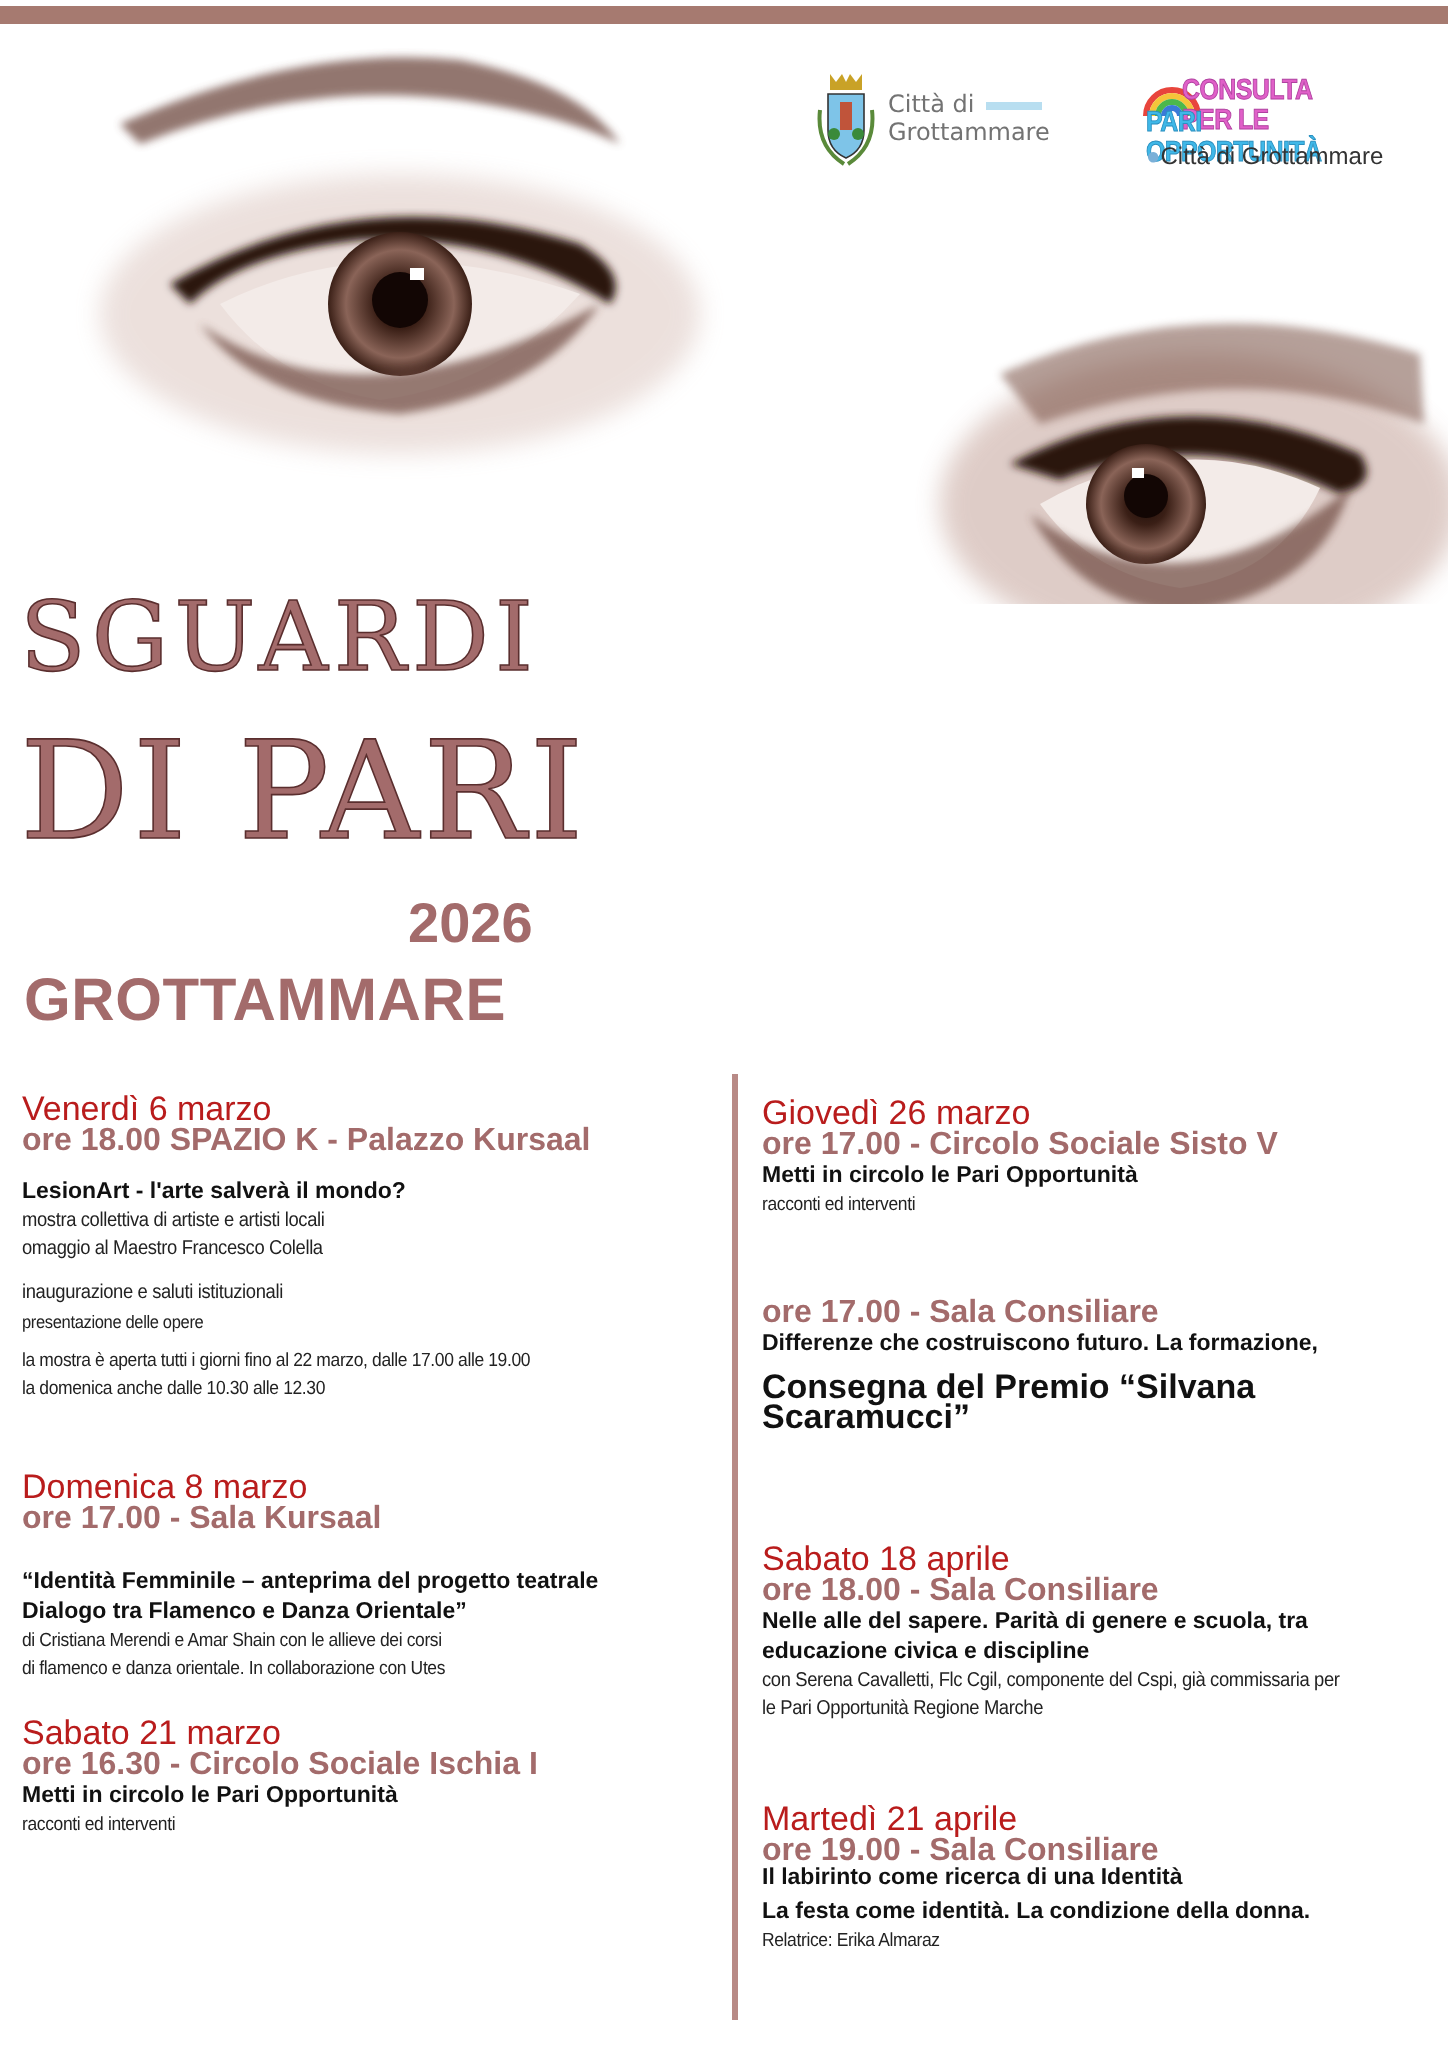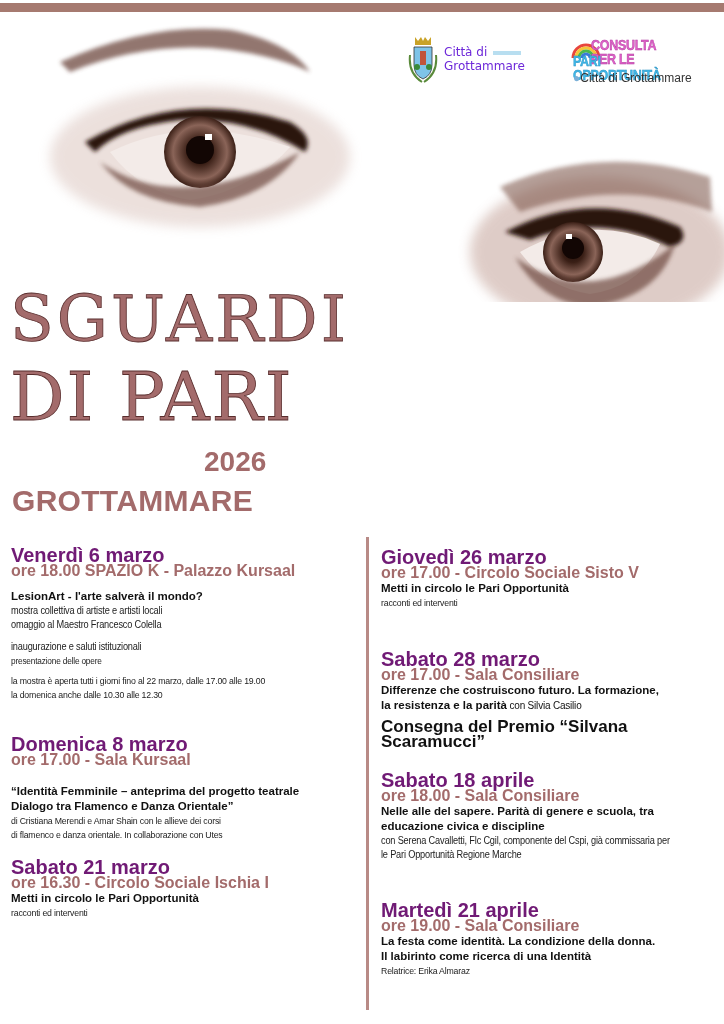--- a/index.html
+++ b/index.html
@@ -2,39 +2,39 @@
 <html><head>
 <meta charset="utf-8">
 <style>
   * { margin:0; padding:0; box-sizing:border-box; }
   html, body { width:724px; height:1024px; background:#fff; overflow:hidden; }
   body { position:relative; font-family:"Liberation Sans", sans-serif; color:#111; }
   .topbar { position:absolute; left:0; top:3px; width:724px; height:9px; background:#a67a70; }
   .eyes { position:absolute; left:0; top:12px; width:724px; height:290px; }
   .logo1 { position:absolute; left:408px; top:33px; height:52px; display:flex; align-items:center; }
   .logo1 .crest { width:30px; height:48px; margin-right:6px; }
-  .logo1 .txt { font-family:"DejaVu Sans", sans-serif; font-size:12px; line-height:14px; color:#6d28d9; }
+  .logo1 .txt { font-family:"DejaVu Sans", sans-serif; font-size:12px; line-height:14px; color:#737373; }
   .logo1 .bar { display:inline-block; width:28px; height:4px; background:#b8def0; vertical-align:middle; margin-left:6px; }
   .logo2 { position:absolute; left:571px; top:36px; width:112px; height:50px;text-decoration:underline; }
   .logo2 .l1, .logo2 .l2 { font-family:"Liberation Sans", sans-serif; font-weight:bold; font-size:12.5px; line-height:13px; letter-spacing:-0.3px; transform:scaleY(1.15); transform-origin:left top; }
   .logo2 .l1 { position:absolute; left:20px; top:2px; color:#e060c8; -webkit-text-stroke:0.4px #b040a0; }
   .logo2 .l2 { position:absolute; left:2px; top:18px; color:#3fb8e8; -webkit-text-stroke:0.4px #2a90c0; }
   .logo2 .l3 { position:absolute; left:2px; top:35px; font-size:12px; color:#333; white-space:nowrap; }
   .logo2 .rainbow { position:absolute; left:0; top:0; width:30px; height:22px; }
   .title { position:absolute; left:10px; font-family:"DejaVu Serif", serif; color:#a36b6b; -webkit-text-stroke:0.8px #5a2e2e; letter-spacing:3px; white-space:nowrap; }
-  .t1 { top:284px; font-size:64px; line-height:70px; }
+  .t1 { top:284px; font-size:48px; line-height:70px; }
   .t2 { top:360px; font-size:68px; line-height:74px; letter-spacing:2px; }
   .year { position:absolute; left:204px; top:446px; font-weight:bold; font-size:28px; color:#a36b6b; }
   .city { position:absolute; left:12px; top:484px; font-weight:bold; font-size:30px; color:#a36b6b; letter-spacing:0.3px; }
   .divider { position:absolute; left:366px; top:537px; width:3px; height:473px; background:#b88a86; }
   .col { position:absolute; top:546px; }
   .colL { left:11px; width:350px; }
   .colR { left:381px; width:340px; }
   .event { position:absolute; left:0; width:100%; }
-  .ev-date { font-weight:bold; font-size:20px; line-height:18px; color:#701a75; white-space:nowrap; }
+  .ev-date { font-weight:normal; font-size:17px; line-height:18px; color:#b91c1c; white-space:nowrap; }
   .ev-time { font-weight:bold; font-size:16px; line-height:13px; color:#a36b6b; white-space:nowrap; }
   .ev-title { font-weight:bold; font-size:11.5px; line-height:15px; color:#111; }
   .ev-desc { font-size:10px; line-height:14px; color:#222; letter-spacing:-0.2px; transform:scaleX(0.92); transform-origin:left; white-space:nowrap; }
   .gap { height:8px; }
   .inline-normal { font-weight:normal; font-size:10px; letter-spacing:-0.2px; }
 </style>
 </head>
 <body>
 
 <div class="topbar"></div>
@@ -153,36 +153,34 @@
 
 <div class="col colR">
   <div class="event" style="top:2px">
     <div class="ev-date">Giovedì 26 marzo</div>
     <div class="ev-time">ore 17.00 - Circolo Sociale Sisto V</div>
     <div class="ev-title" style="margin-top:2px">Metti in circolo le Pari Opportunità</div>
     <div class="ev-desc" style="font-size:9.5px">racconti ed interventi</div>
   </div>
 
   <div class="event" style="top:104px">
-    <div class="ev-date">Sabato 28 marzo</div>
     <div class="ev-time">ore 17.00 - Sala Consiliare</div>
     <div class="ev-title" style="margin-top:2px">Differenze che costruiscono futuro. La formazione,</div>
-    <div class="ev-title"><span>la resistenza e la parità</span><span class="inline-normal"> con Silvia Casilio</span></div>
     <div class="ev-title" style="margin-top:6px; font-size:17px">Consegna del Premio “Silvana Scaramucci”</div>
   </div>
 
   <div class="event" style="top:225px">
     <div class="ev-date">Sabato 18 aprile</div>
     <div class="ev-time">ore 18.00 - Sala Consiliare</div>
     <div class="ev-title" style="margin-top:2px">Nelle alle del sapere. Parità di genere e scuola, tra</div>
     <div class="ev-title">educazione civica e discipline</div>
     <div class="ev-desc">con Serena Cavalletti, Flc Cgil, componente del Cspi, già commissaria per</div>
     <div class="ev-desc">le Pari Opportunità Regione Marche</div>
   </div>
 
   <div class="event" style="top:355px">
     <div class="ev-date">Martedì 21 aprile</div>
     <div class="ev-time">ore 19.00 - Sala Consiliare</div>
+    <div class="ev-title">Il labirinto come ricerca di una Identità</div>
     <div class="ev-title" style="margin-top:2px">La festa come identità. La condizione della donna.</div>
-    <div class="ev-title">Il labirinto come ricerca di una Identità</div>
     <div class="ev-desc" style="font-size:9.5px">Relatrice: Erika Almaraz</div>
   </div>
 </div>
 
 </body></html>

